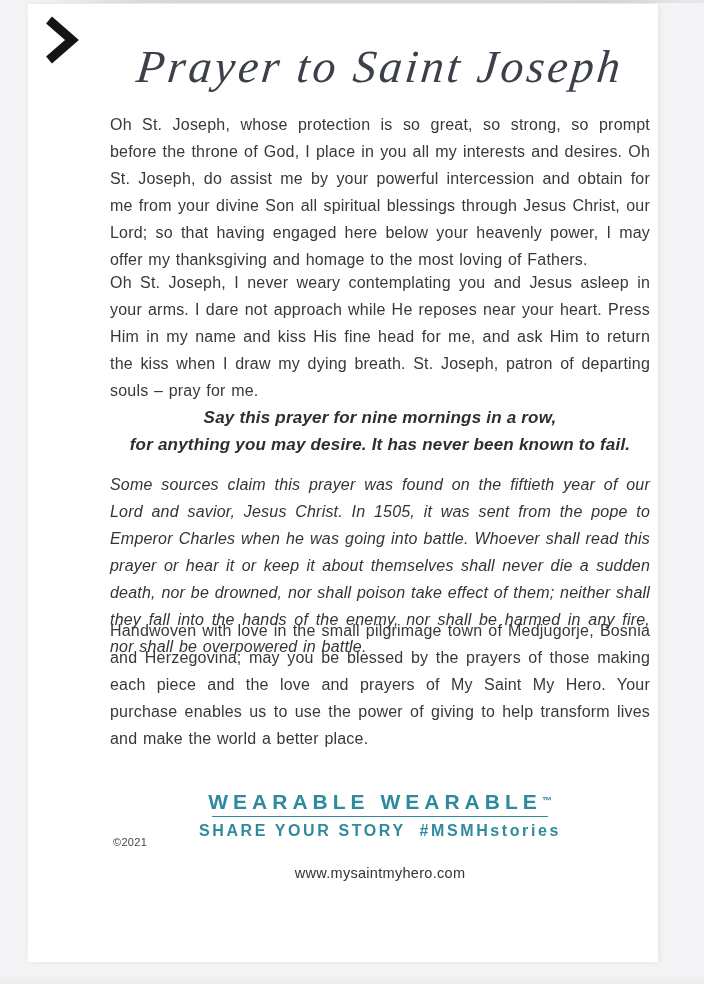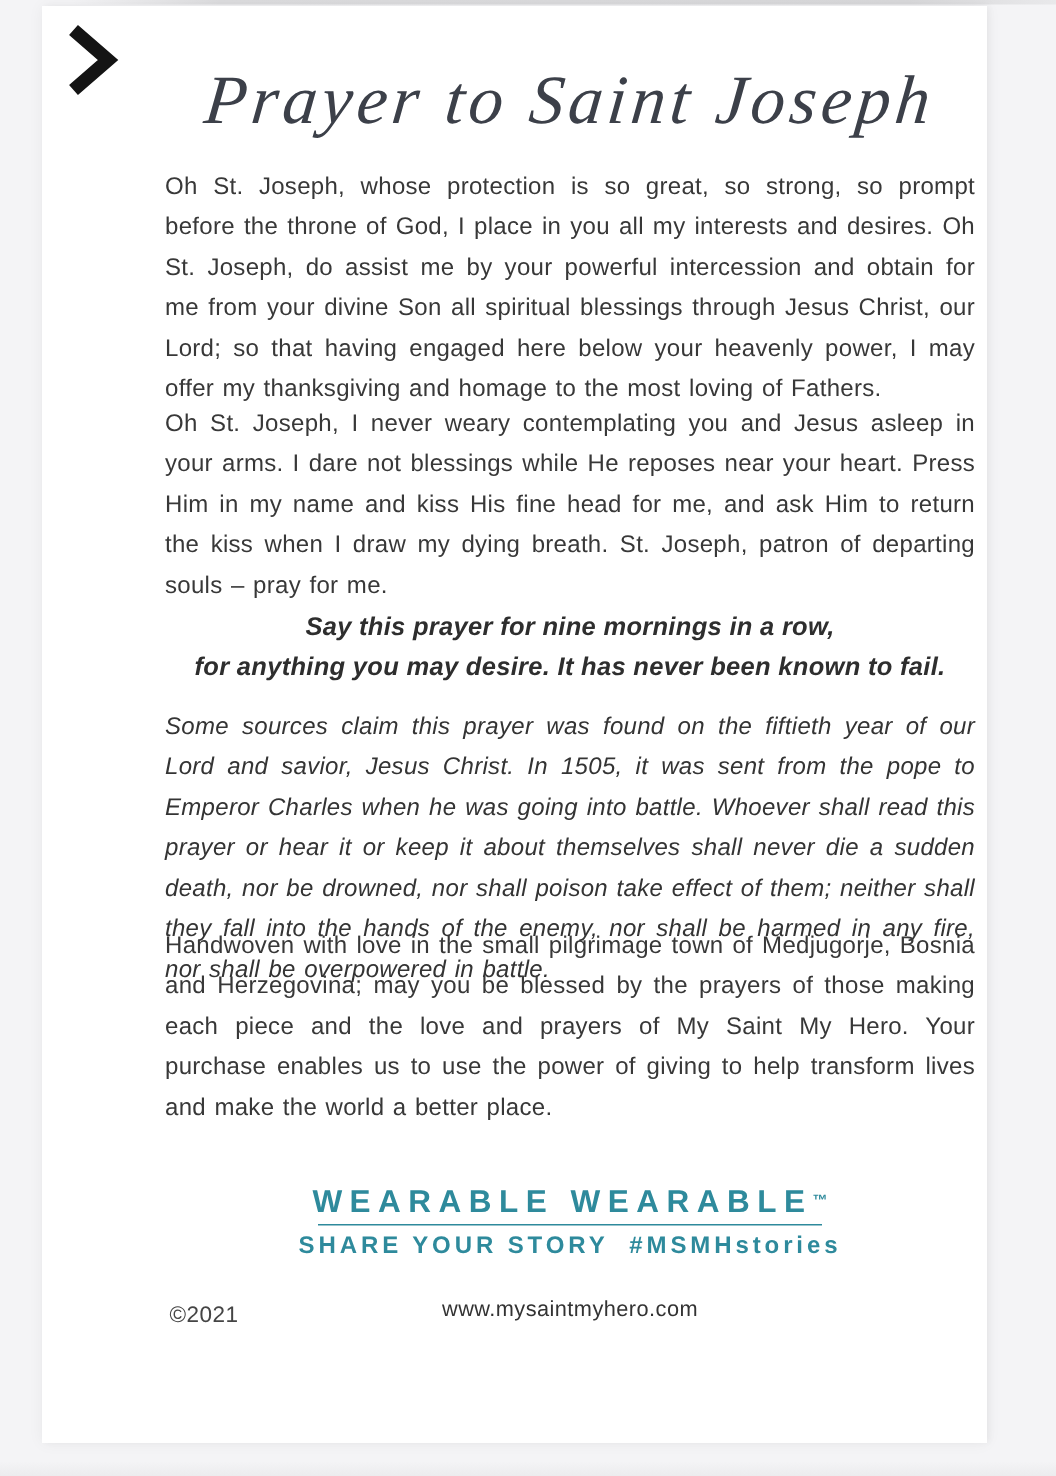--- a/index.html
+++ b/index.html
@@ -111,22 +111,22 @@
   }
   .brand-tagline {
     font-size: 16px;
     font-weight: bold;
     letter-spacing: 2.6px;
     line-height: 20px;
     white-space: pre;
   }
   .footer-copyright {
     position: absolute;
-    left: 85px; top: 864px;
-    font-size: 15px;
+    left: 85px; top: 832px;
+    font-size: 11px;
     color: #454545;
     letter-spacing: 0.3px;
   }
   .footer-url {
     position: absolute;
     left: 0; top: 861px;
     width: 704px;
     text-align: center;
     font-size: 14.5px;
     color: #333333;
@@ -137,21 +137,21 @@
 <body>
 
 <div class="top-edge"></div>
 
 <div class="card">
 
   <div class="doc-title">Prayer to Saint Joseph</div>
 
   <div class="prose p1">Oh St. Joseph, whose protection is so great, so strong, so prompt before the throne of God, I place in you all my interests and desires. Oh St. Joseph, do assist me by your powerful intercession and obtain for me from your divine Son all spiritual blessings through Jesus Christ, our Lord; so that having engaged here below your heavenly power, I may offer my thanksgiving and homage to the most loving of Fathers.</div>
 
-  <div class="prose p2">Oh St. Joseph, I never weary contemplating you and Jesus asleep in your arms. I dare not blessings while He reposes near your heart. Press Him in my name and kiss His fine head for me, and ask Him to return the kiss when I draw my dying breath. St. Joseph, patron of departing souls – pray for me.</div>
+  <div class="prose p2">Oh St. Joseph, I never weary contemplating you and Jesus asleep in your arms. I dare not approach while He reposes near your heart. Press Him in my name and kiss His fine head for me, and ask Him to return the kiss when I draw my dying breath. St. Joseph, patron of departing souls – pray for me.</div>
 
   <div class="note">
     <div>Say this prayer for nine mornings in a row,</div>
     <div>for anything you may desire. It has never been known to fail.</div>
   </div>
 
   <div class="prose legend">Some sources claim this prayer was found on the fiftieth year of our Lord and savior, Jesus Christ. In 1505, it was sent from the pope to Emperor Charles when he was going into battle. Whoever shall read this prayer or hear it or keep it about themselves shall never die a sudden death, nor be drowned, nor shall poison take effect of them; neither shall they fall into the hands of the enemy, nor shall be harmed in any fire, nor shall be overpowered in battle.</div>
 
   <div class="prose handwoven">Handwoven with love in the small pilgrimage town of Medjugorje, Bosnia and Herzegovina; may you be blessed by the prayers of those making each piece and the love and prayers of My Saint My Hero. Your purchase enables us to use the power of giving to help transform lives and make the world a better place.</div>
 

